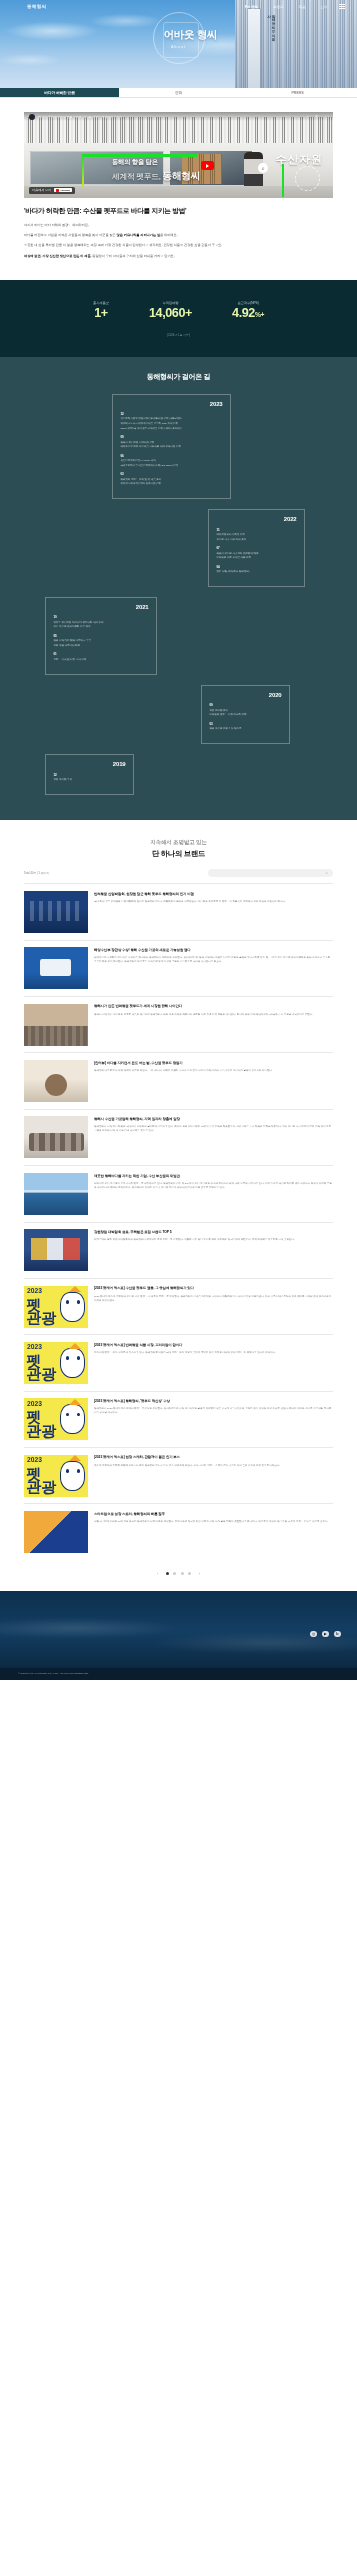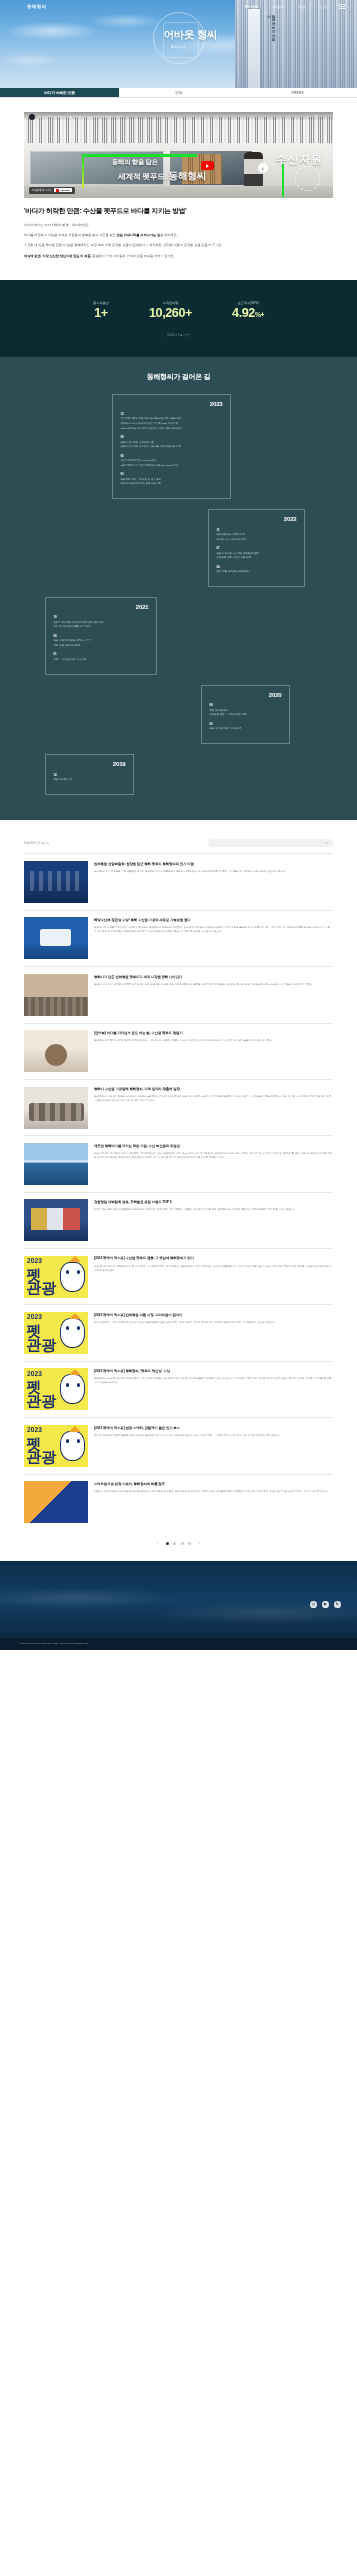--- a/index.html
+++ b/index.html
@@ -197,21 +197,21 @@
     font-size: 2.7px; color: rgba(255,255,255,.93); white-space: nowrap;
     overflow: hidden; letter-spacing: 0.1px;
   }
   .vid-topicons { margin-left: auto; display: flex; gap: 6.7px; align-items: center; }
   .vid-topicons span { font-size: 3.7px; color: #fff; opacity: .9; }
   .vid-caption {
     position: absolute; left: 88px; top: 46px; z-index: 7;
     color: #fff; text-shadow: 0 0.7px 2.2px rgba(0,0,0,.55);
   }
   .vid-cap1 { font-size: 6.3px; font-weight: 800; letter-spacing: -0.2px; }
-  .vid-cap2 { font-size: 7.8px; font-weight: 700; margin-top: 2.2px; letter-spacing: -0.3px; margin-left: 6px; }
+  .vid-cap2 { font-size: 7.8px; font-weight: 400; margin-top: 2.2px; letter-spacing: -0.3px; }
   .vid-cap2 b { font-size: 9.7px; }
   .yt-play {
     position: absolute; left: 177px; top: 49px; z-index: 8;
     width: 12.6px; height: 9px; background: #ff0000; border-radius: 2.2px;
     display: flex; align-items: center; justify-content: center;
   }
   .yt-play::after {
     content: ""; border-left: 3.7px solid #fff;
     border-top: 2.2px solid transparent; border-bottom: 2.2px solid transparent;
   }
@@ -493,21 +493,21 @@
   <div class="stats-row">
     <div class="stat">
       <div class="stat-label">출시제품군</div>
       <div class="stat-value">
         <span>1</span><span>+</span>
       </div>
     </div>
     <div class="stat">
       <div class="stat-label">누적판매량</div>
       <div class="stat-value">
-        <span>10,260</span><span>+</span>
+        <span>14,060</span><span>+</span>
       </div>
     </div>
     <div class="stat">
       <div class="stat-label">순고객수(NPS)</div>
       <div class="stat-value">
         <span>4.92</span><small>%</small><small>+</small>
       </div>
     </div>
   </div>
   <div class="stats-note">(2024년 1월 기준)</div>
@@ -626,20 +626,24 @@
       <div class="tl-items">
               <div>창업 아이템 구상</div>
             </div>
     </div>
         </div>
     </div>
   </div>
 </div>
 
 <div class="press">
+  <div class="press-head">
+    <div class="press-h1">지속해서 조명받고 있는</div>
+    <div class="press-h2">단 하나의 브랜드</div>
+  </div>
   <div class="press-bar">
     <div class="press-total">
       <span>Total 40건</span>
       <span> | </span>
       <span>1 페이지</span>
     </div>
     <div class="press-search">
       <input type="text" placeholder="" style="">
       <span class="sicon">⌕</span>
     </div>

